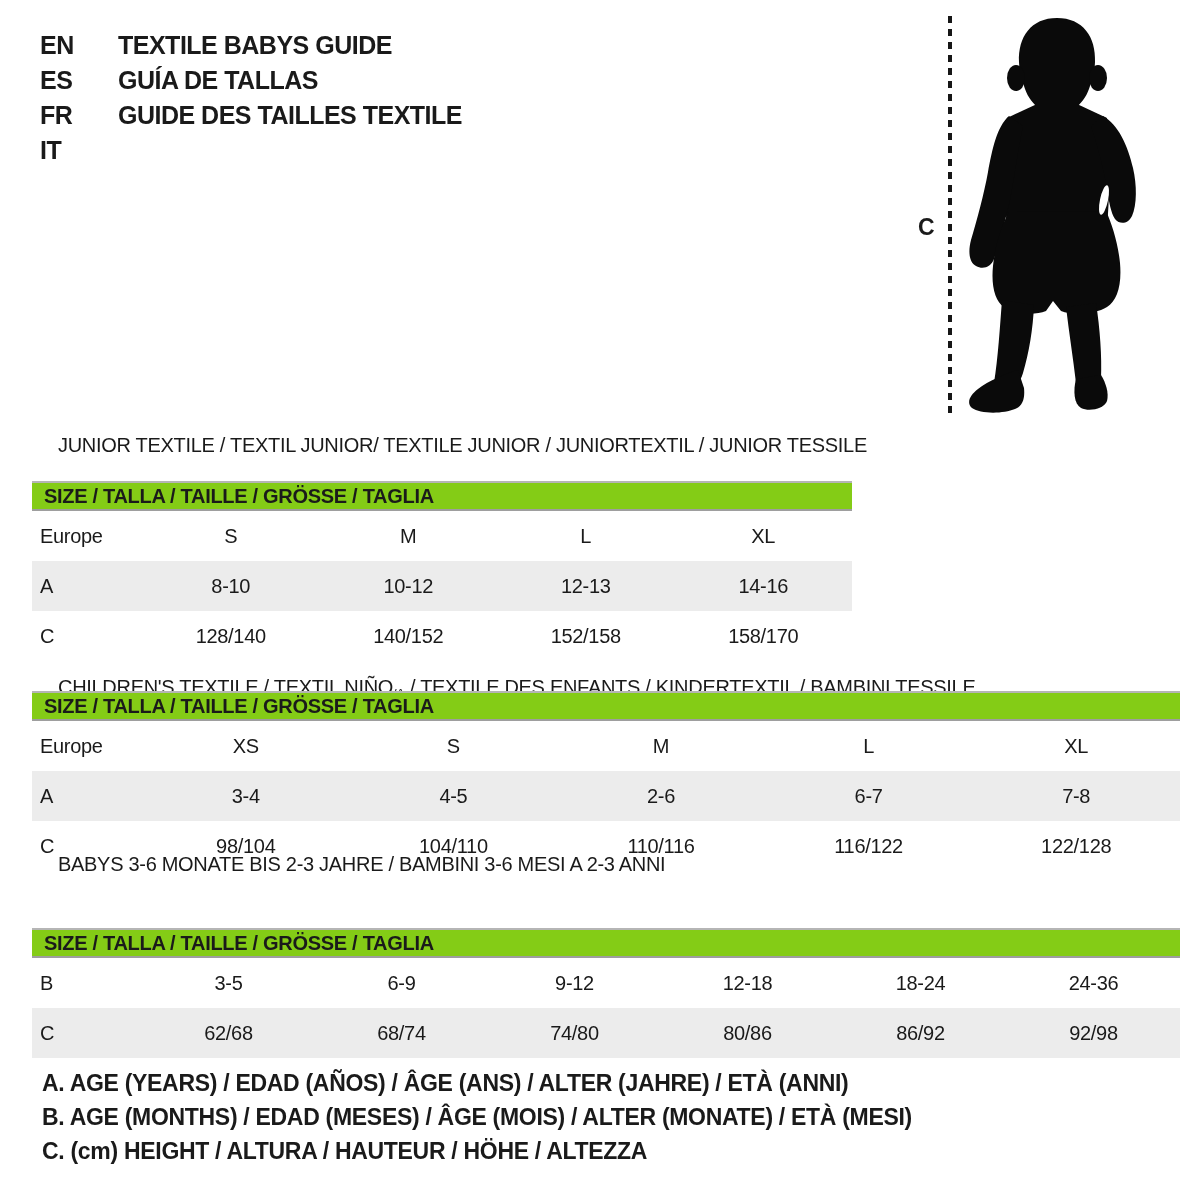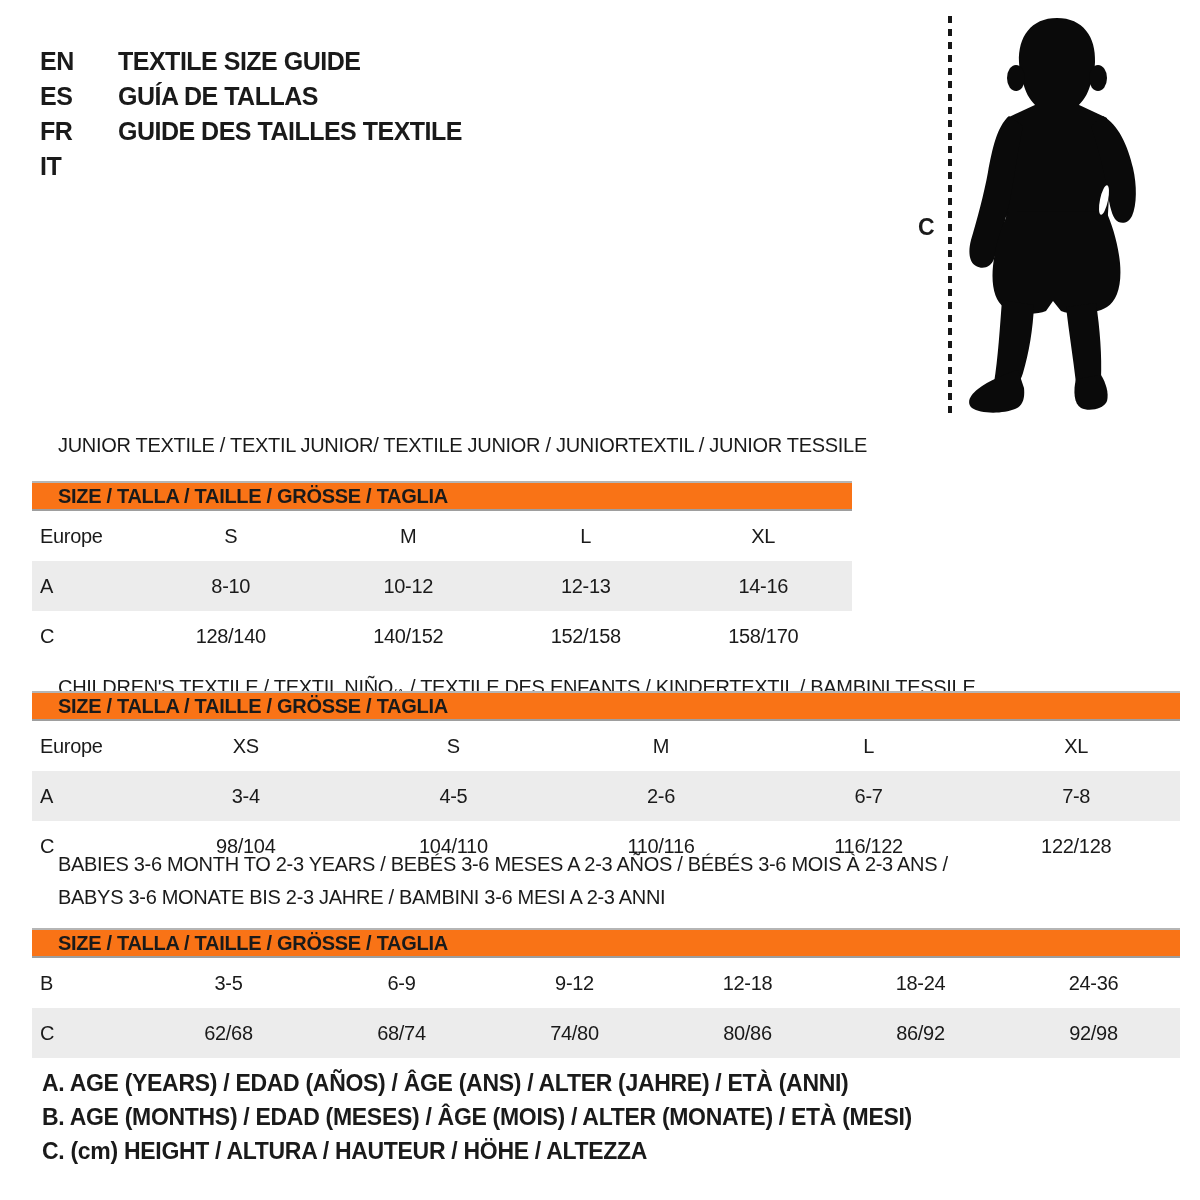--- a/index.html
+++ b/index.html
@@ -1,53 +1,53 @@
 <!DOCTYPE html>
 <html><head>
 <meta charset="utf-8">
 <style>
   html,body{margin:0;padding:0;}
   body{
     width:1200px;height:1200px;position:relative;background:#ffffff;
     font-family:"Liberation Sans",sans-serif;color:#1a1a1a;overflow:hidden;
   }
   
-  .langs{position:absolute;left:40px;top:28px;margin-top:16px;}
+  .langs{position:absolute;left:40px;top:28px;}
   .lang-row{display:flex;height:35px;line-height:35px;font-weight:bold;font-size:25px;letter-spacing:-0.5px;}
   .lang-code{width:78px;}
   
   .dash-line{position:absolute;left:948px;top:16px;width:4px;height:398px;
     background:repeating-linear-gradient(to bottom,#161616 0 7px,transparent 7px 13px);}
   .c-label{position:absolute;left:918px;top:214px;font-weight:bold;font-size:23px;}
   .silhouette{position:absolute;left:955px;top:12px;width:190px;height:405px;}
   
   .sec-title{position:absolute;left:42px;font-weight:normal;font-size:20px;letter-spacing:-0.3px;line-height:26px;white-space:nowrap;margin-left:16px;}
   .subsc{font-size:13px;vertical-align:-4px;}
   
   .size-table{position:absolute;left:32px;}
-  .t-header{height:26px;line-height:26px;background:#f97316;border-top:2px solid #b5b5b5;border-bottom:2px solid #9e9e9e;
-    font-weight:bold;font-size:20px;letter-spacing:-0.3px;padding-left:26px;}
+  .t-header{height:26px;line-height:26px;background:#84cc16;border-top:2px solid #b5b5b5;border-bottom:2px solid #9e9e9e;
+    font-weight:bold;font-size:20px;letter-spacing:-0.3px;padding-left:12px;}
   .t-row{display:grid;height:50px;align-items:center;font-size:20px;letter-spacing:-0.3px;}
   .t-row.cols5{grid-template-columns:110px repeat(4,1fr);}
   .t-row.cols6{grid-template-columns:110px repeat(5,1fr);}
   .t-row.cols7{grid-template-columns:110px repeat(6,1fr);}
   .t-row .cell{text-align:center;}
   .t-row .label-cell{text-align:left;padding-left:8px;}
   .t-row.shaded{background:#ececec;}
   
   .legend{position:absolute;left:42px;top:1066px;}
   .legend-line{height:34px;line-height:34px;font-weight:bold;font-size:23px;letter-spacing:-0.3px;white-space:nowrap;}
 </style>
 </head>
 <body>
 
 <div class="langs">
   <div class="lang-row">
     <span class="lang-code">EN</span>
-    <span class="lang-label">TEXTILE SIZE GUIDE</span>
+    <span class="lang-label">TEXTILE BABYS GUIDE</span>
   </div>
   <div class="lang-row">
     <span class="lang-code">ES</span>
     <span class="lang-label">GUÍA DE TALLAS</span>
   </div>
   <div class="lang-row">
     <span class="lang-code">FR</span>
     <span class="lang-label">GUIDE DES TAILLES TEXTILE</span>
   </div>
   <div class="lang-row">
@@ -125,21 +125,20 @@
     <span class="cell label-cell">C</span>
     <span class="cell">98/104</span>
     <span class="cell">104/110</span>
     <span class="cell">110/116</span>
     <span class="cell">116/122</span>
     <span class="cell">122/128</span>
   </div>
 </div>
 
 <div class="sec-title" style="top:848px;">
-  <div style="height:33px;line-height:33px;">BABIES 3-6 MONTH TO 2-3 YEARS / BEBÉS 3-6 MESES A 2-3 AÑOS / BÉBÉS 3-6 MOIS À 2-3 ANS /</div>
   <div style="height:33px;line-height:33px;">BABYS 3-6 MONATE BIS 2-3 JAHRE / BAMBINI 3-6 MESI A 2-3 ANNI</div>
 </div>
 <div class="size-table" style="top:928px;width:1148px;">
   <div class="t-header">SIZE / TALLA / TAILLE / GRÖSSE / TAGLIA</div>
   <div class="t-row cols7">
     <span class="cell label-cell">B</span>
     <span class="cell">3-5</span>
     <span class="cell">6-9</span>
     <span class="cell">9-12</span>
     <span class="cell">12-18</span>

